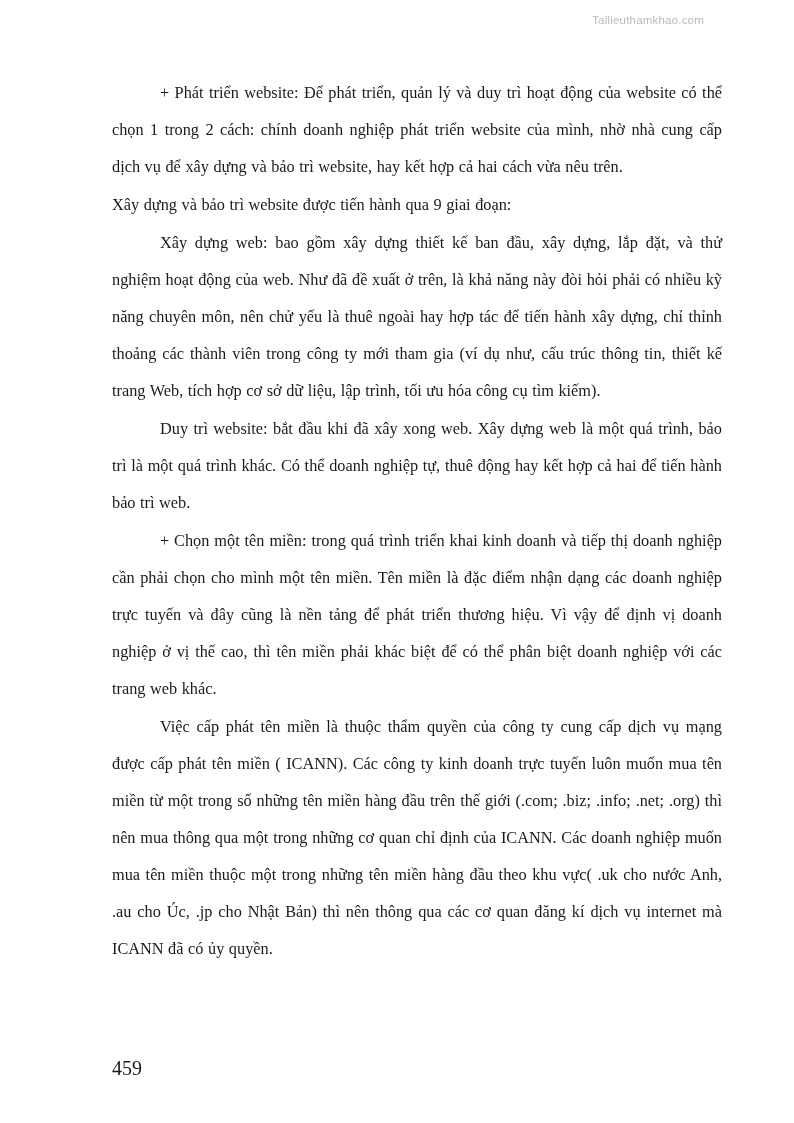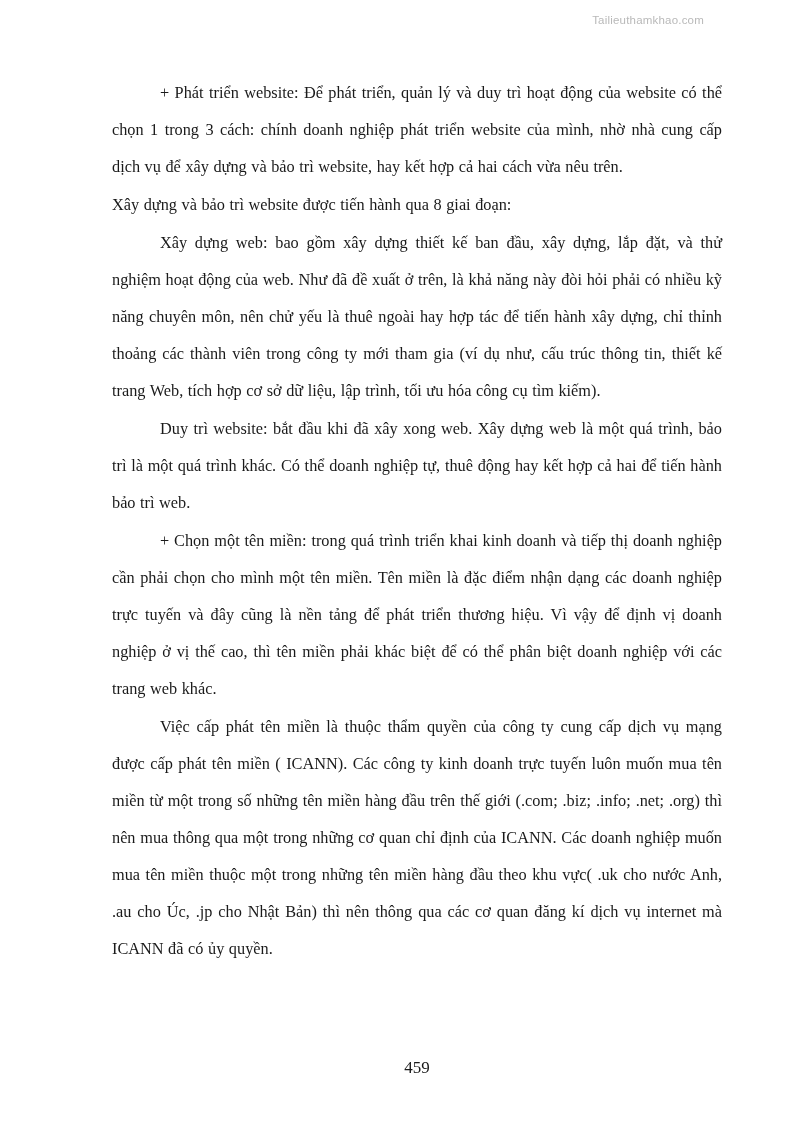--- a/index.html
+++ b/index.html
@@ -50,35 +50,35 @@
     text-indent: 48px;
   }
   p.noindent {
     text-indent: 0;
   }
   .pagenum {
     position: absolute;
     left: 0;
     top: 984px;
     width: 610px;
-    text-align: center;
-    font-size: 17px;
+    text-align: left;
+    font-size: 20px;
     line-height: 20px;
   }
 </style>
 </head>
 <body>
 
 <div class="page">
 
   <div class="watermark">Tailieuthamkhao.com</div>
 
   <div class="content">
-    <p class="indent">+ Phát triển website: Để phát triển, quản lý và duy trì hoạt động của website có thể chọn 1 trong 3 cách: chính doanh nghiệp phát triển website của mình, nhờ nhà cung cấp dịch vụ để xây dựng và bảo trì website, hay kết hợp cả hai cách vừa nêu trên.</p>
-    <p class="noindent">Xây dựng và bảo trì website được tiến hành qua 8 giai đoạn:</p>
+    <p class="indent">+ Phát triển website: Để phát triển, quản lý và duy trì hoạt động của website có thể chọn 1 trong 2 cách: chính doanh nghiệp phát triển website của mình, nhờ nhà cung cấp dịch vụ để xây dựng và bảo trì website, hay kết hợp cả hai cách vừa nêu trên.</p>
+    <p class="noindent">Xây dựng và bảo trì website được tiến hành qua 9 giai đoạn:</p>
     <p class="indent">Xây dựng web: bao gồm xây dựng thiết kế ban đầu, xây dựng, lắp đặt, và thử nghiệm hoạt động của web. Như đã đề xuất ở trên, là khả năng này đòi hỏi phải có nhiều kỹ năng chuyên môn, nên chử yếu là thuê ngoài hay hợp tác để tiến hành xây dựng, chỉ thỉnh thoảng các thành viên trong công ty mới tham gia (ví dụ như, cấu trúc thông tin, thiết kế trang Web, tích hợp cơ sở dữ liệu, lập trình, tối ưu hóa công cụ tìm kiếm).</p>
     <p class="indent">Duy trì website: bắt đầu khi đã xây xong web. Xây dựng web là một quá trình, bảo trì là một quá trình khác. Có thể doanh nghiệp tự, thuê động hay kết hợp cả hai để tiến hành bảo trì web.</p>
     <p class="indent">+ Chọn một tên miền: trong quá trình triển khai kinh doanh và tiếp thị doanh nghiệp cần phải chọn cho mình một tên miền. Tên miền là đặc điểm nhận dạng các doanh nghiệp trực tuyến và đây cũng là nền tảng để phát triển thương hiệu. Vì vậy để định vị doanh nghiệp ở vị thế cao, thì tên miền phải khác biệt để có thể phân biệt doanh nghiệp với các trang web khác.</p>
     <p class="indent">Việc cấp phát tên miền là thuộc thẩm quyền của công ty cung cấp dịch vụ mạng được cấp phát tên miền ( ICANN). Các công ty kinh doanh trực tuyến luôn muốn mua tên miền từ một trong số những tên miền hàng đầu trên thế giới (.com; .biz; .info; .net; .org) thì nên mua thông qua một trong những cơ quan chỉ định của ICANN. Các doanh nghiệp muốn mua tên miền thuộc một trong những tên miền hàng đầu theo khu vực( .uk cho nước Anh, .au cho Úc, .jp cho Nhật Bản) thì nên thông qua các cơ quan đăng kí dịch vụ internet mà ICANN đã có ủy quyền.</p>
 
     <div class="pagenum">459</div>
   </div>
 
 </div>
 

